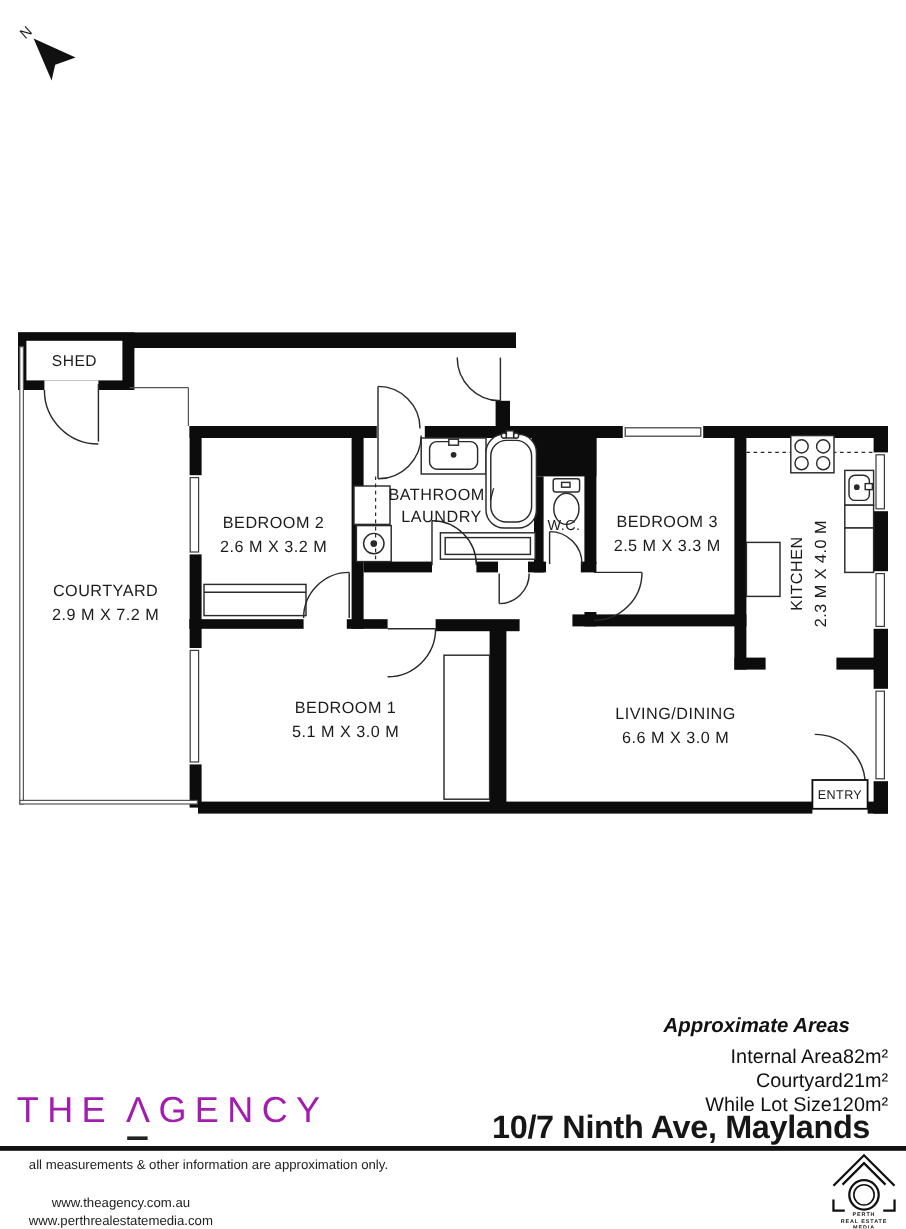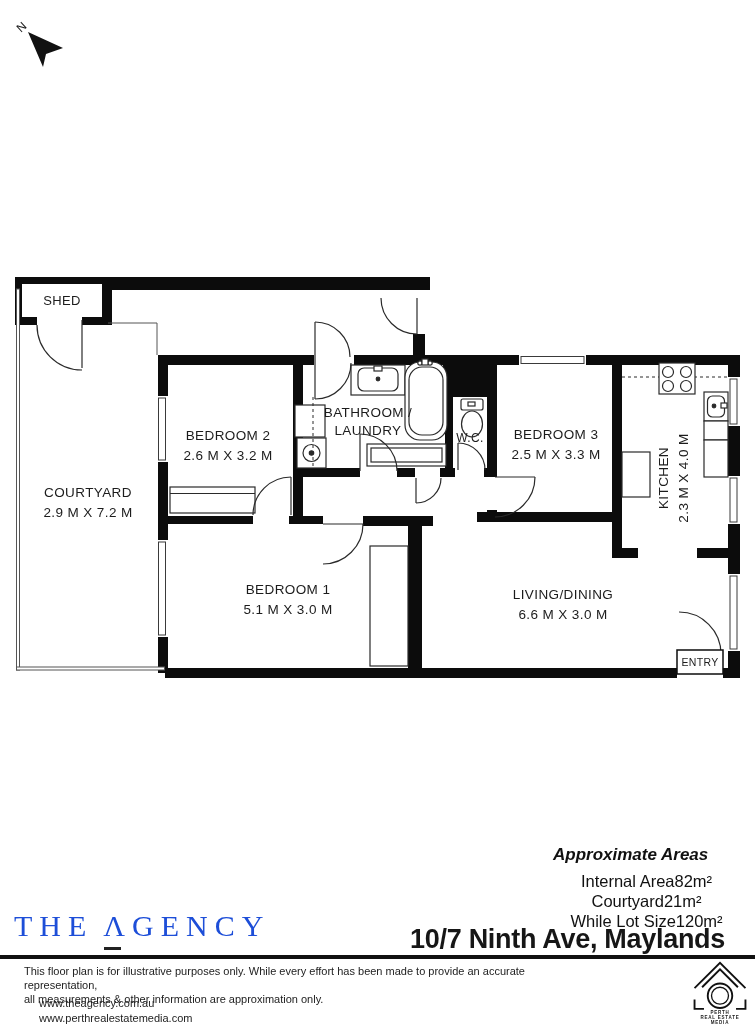--- a/index.html
+++ b/index.html
@@ -2,31 +2,31 @@
 <html><head>
 <meta charset="utf-8">
 <style>
   html,body{margin:0;padding:0;background:#fff;}
   .page{position:relative;width:755px;height:1024px;background:#ffffff;overflow:hidden;
         font-family:"Liberation Sans",sans-serif;color:#1a1a1a;}
   svg text{font-family:"Liberation Sans",sans-serif;fill:#1c1c1c;}
   .plan-svg{position:absolute;left:0;top:0;}
   .areas{position:absolute;left:553px;top:845px;width:187px;font-size:16.5px;color:#111;}
   .areas .heading{font-style:italic;font-weight:bold;font-size:17px;margin-bottom:6px;}
-  .areas .row{display:flex;justify-content:center;line-height:20px;}
+  .areas .row{display:flex;justify-content:flex-end;line-height:20px;}
   .address{position:absolute;right:30px;top:924px;font-size:27px;font-weight:bold;
            letter-spacing:-0.3px;color:#161616;white-space:nowrap;}
   .brand{position:absolute;left:14px;top:909px;font-size:30px;letter-spacing:7px;
-         color:#1d4ed8;white-space:nowrap;font-weight:400;font-family:Liberation Serif, serif;}
+         color:#a21caf;white-space:nowrap;font-weight:400;}
   .brand .sp{display:inline-block;width:10px;}
   .logo-a{position:relative;display:inline-block;}
   .logo-a .a-bar{position:absolute;left:1px;bottom:-7px;width:17px;height:3px;background:#222;}
   .rule{position:absolute;left:0;top:955px;width:755px;height:4px;background:#111;}
   .disclaimer{position:absolute;left:24px;top:964px;font-size:11px;line-height:14px;color:#222;width:560px;}
-  .urls{position:absolute;left:39px;top:996px;font-size:11px;line-height:14.5px;color:#222;}
+  .urls{position:absolute;left:24px;top:996px;font-size:11px;line-height:14.5px;color:#222;text-align:center;}
   .prem{position:absolute;left:690px;top:958px;}
 </style>
 </head>
 <body>
 
 <div class="page">
 
   <svg class="plan-svg" width="755" height="760" viewBox="0 0 755 760">
 
     <g>
@@ -253,21 +253,20 @@
 
   <div class="address">10/7 Ninth Ave, Maylands</div>
 
   <div class="brand">
     <span>THE</span><span class="sp"></span><span class="logo-a"><span>Λ</span><i class="a-bar"></i></span><span>GENCY</span>
   </div>
 
   <div class="rule"></div>
 
   <div class="disclaimer">
-    <div>This floor plan is for illustrative purposes only. While every effort has been made to provide an accurate representation,</div>
     <div>all measurements &amp; other information are approximation only.</div>
   </div>
   <div class="urls">
     <div>www.theagency.com.au</div>
     <div>www.perthrealestatemedia.com</div>
   </div>
 
   <svg class="prem" width="60" height="66" viewBox="0 0 60 70">
     <g stroke="#111" stroke-width="2" fill="none">
       <path d="M 3 32 L 30 5 L 57 32"></path>

